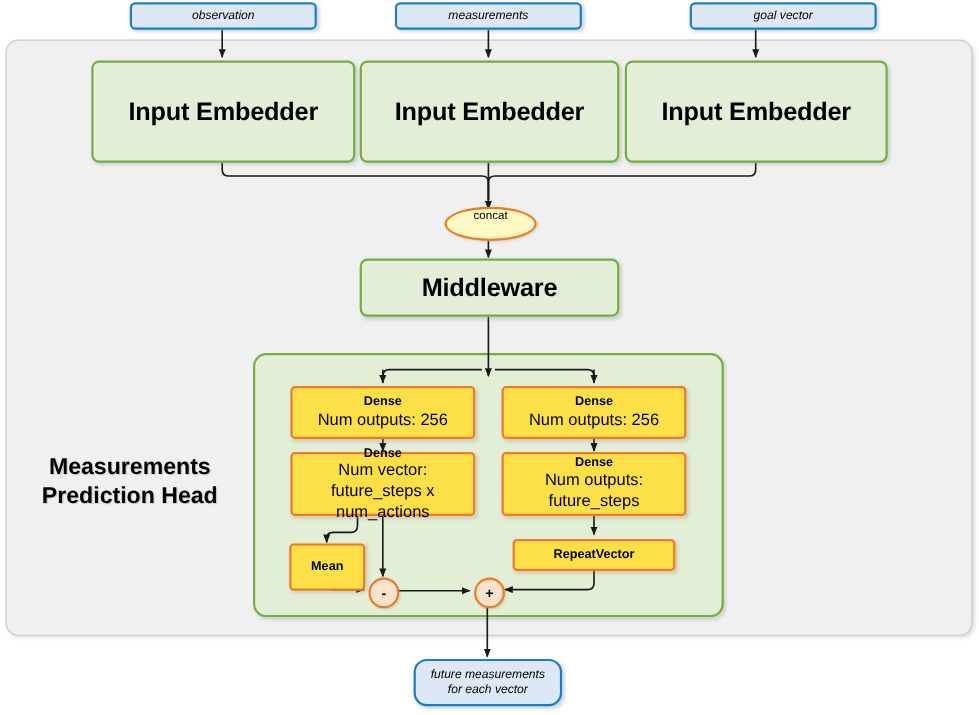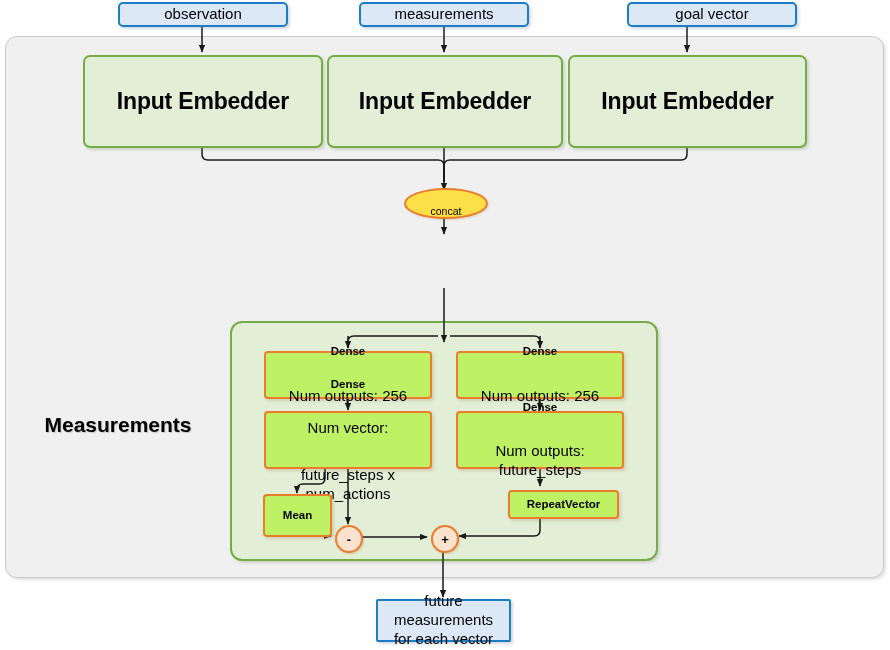--- a/index.html
+++ b/index.html
@@ -58,36 +58,36 @@
     border-radius: 12px;
     box-shadow: 2px 2px 3px rgba(120,140,110,0.28);
   }
 
   
   .box-blue {
     background: #dce8f5;
     border: 2.5px solid #1b7ec2;
     border-radius: 5px;
     color: #000000;
-    font-size: 15px;
+    font-size: 11px;
     box-shadow: 2px 2px 3px rgba(110,130,160,0.3);
+    font-style: italic;
   }
   .box-blue.sharp {
-    border-radius: 2px;
+    border-radius: 12px;
   }
 
   
   .box-orange {
-    background: #bef264;
+    background: #fde047;
     border: 2.5px solid #ea7d2b;
     border-radius: 4px;
     color: #000000;
     font-size: 11.5px;
     box-shadow: 2px 2px 3px rgba(170,130,100,0.28);
-    gap: 28px;
   }
 
   .title-big {
     font-size: 23px;
     font-weight: bold;
     letter-spacing: -0.2px;
   }
   .head-label {
     position: absolute;
     font-size: 21px;
@@ -105,25 +105,25 @@
   }
   .dense-sub {
     font-weight: normal;
     font-size: 15px;
     display: block;
   }
 
   
   .ellipse-orange {
     position: absolute;
-    background: #fde047;
+    background: #fef9c3;
     border: 2.5px solid #ea7d2b;
     border-radius: 50%;
     display: flex;
-    align-items: flex-end;
+    align-items: flex-start;
     justify-content: center;
     font-size: 10.5px;
     color: #000;
     box-shadow: 1px 1px 2px rgba(170,130,100,0.3);
   }
 
   
   .op-circle {
     position: absolute;
     width: 24px;
@@ -217,23 +217,27 @@
     <span>Input Embedder</span>
   </div>
   <div class="node box-green title-big" style="left:568px; top:55px; width:239px; height:93px;">
     <span>Input Embedder</span>
   </div>
 
   <div class="ellipse-orange" style="left:404px; top:188px; width:80px; height:27px;">
     <span>concat</span>
   </div>
 
+  <div class="node box-green title-big" style="left:327px; top:235px; width:236px; height:53px;">
+    <span>Middleware</span>
+  </div>
 
   <div class="head-label" style="left:18px; top:412px; width:200px;">
     <div>Measurements</div>
+    <div>Prediction Head</div>
   </div>
 
   <div class="node box-orange" style="left:264px; top:351px; width:168px; height:48px; flex-direction:column;">
     <span class="dense-title">Dense</span>
     <span class="dense-sub">Num outputs: 256</span>
   </div>
 
   <div class="node box-orange" style="left:456px; top:351px; width:168px; height:48px; flex-direction:column;">
     <span class="dense-title">Dense</span>
     <span class="dense-sub">Num outputs: 256</span>
@@ -247,21 +251,21 @@
 
   <div class="node box-orange" style="left:456px; top:411px; width:168px; height:58px; flex-direction:column;">
     <span class="dense-title">Dense</span>
     <span class="dense-sub">Num outputs: future_steps</span>
   </div>
 
   <div class="node box-orange" style="left:263px; top:494px; width:69px; height:43px; font-weight:bold;">
     <span>Mean</span>
   </div>
 
-  <div class="node box-orange" style="left:508px; top:490px; width:111px; height:29px; font-weight:bold;text-align:right;">
+  <div class="node box-orange" style="left:466px; top:490px; width:148px; height:29px; font-weight:bold;text-align:right;">
     <span>RepeatVector</span>
   </div>
 
   <div class="op-circle" style="left:335px; top:525px;">
     <span>-</span>
   </div>
   <div class="op-circle" style="left:431px; top:525px;">
     <span>+</span>
   </div>
 

